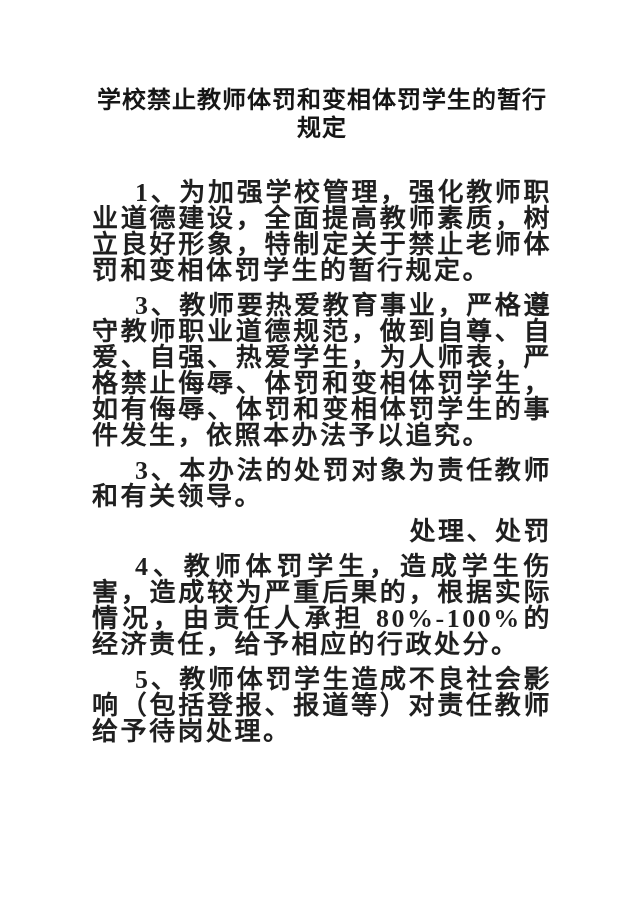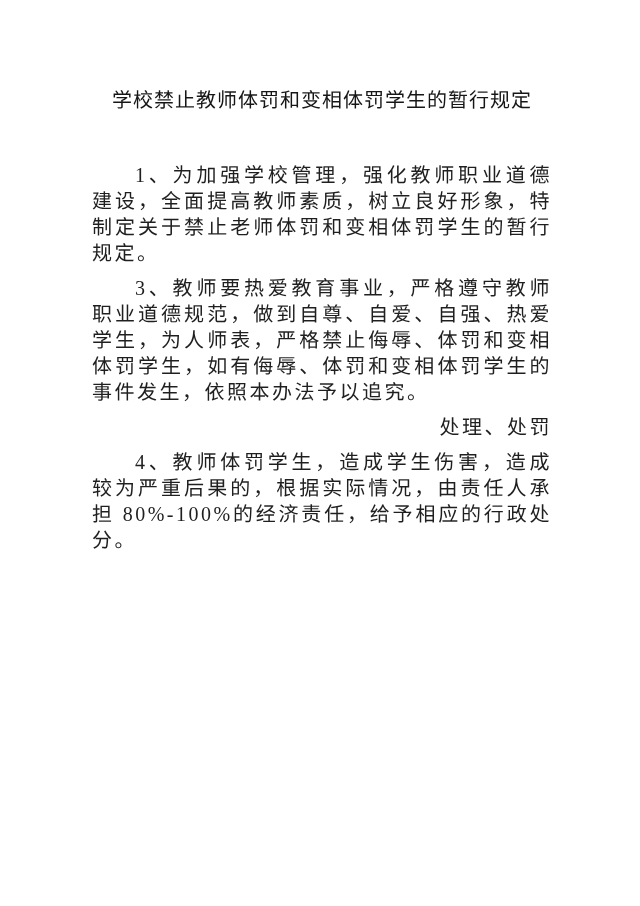--- a/index.html
+++ b/index.html
@@ -13,58 +13,61 @@
     height: 906px;
     background: #ffffff;
     overflow: hidden;
     font-family: "Liberation Serif", "DejaVu Serif", serif;
     color: #1f1f1f;
   }
   .content {
     padding: 0 88px 0 92px; 
   }
   .doc-title {
-    margin: 86px 0 48px 0;
-    font-size: 20px;
+    margin: 86px 0 38px 0;
+    font-size: 24px;
     line-height: 28px;
-    font-weight: normal;
+    font-weight: bold;
     text-align: center;
     letter-spacing: 1px;
     color: #161616;
   }
   .para {
     margin: 0 0 9px 0;
-    font-size: 20px;
+    font-size: 26px;
     line-height: 26px;
     letter-spacing: 2.5px;
     text-align: justify;
     text-indent: 43px;       
     word-break: break-all;
     color: #1f1f1f;
+    font-weight: bold;
   }
   .para.subheading {
     text-indent: 64px;       
     text-align: right;
   }
 </style>
 </head>
 <body>
 
 <div class="page">
   <div class="content">
 
     <h1 class="doc-title">学校禁止教师体罚和变相体罚学生的暂行规定</h1>
 
     <p class="para">1、为加强学校管理，强化教师职业道德建设，全面提高教师素质，树立良好形象，特制定关于禁止老师体罚和变相体罚学生的暂行规定。</p>
 
     <p class="para">3、教师要热爱教育事业，严格遵守教师职业道德规范，做到自尊、自爱、自强、热爱学生，为人师表，严格禁止侮辱、体罚和变相体罚学生，如有侮辱、体罚和变相体罚学生的事件发生，依照本办法予以追究。</p>
 
+    <p class="para">3、本办法的处罚对象为责任教师和有关领导。</p>
 
     <p class="para subheading">处理、处罚</p>
 
 
 
 
     <p class="para">4、教师体罚学生，造成学生伤害，造成较为严重后果的，根据实际情况，由责任人承担  80%-100%的经济责任，给予相应的行政处分。</p>
 
+    <p class="para">5、教师体罚学生造成不良社会影响（包括登报、报道等）对责任教师给予待岗处理。</p>
 
   </div>
 </div>
 
 </body></html>

